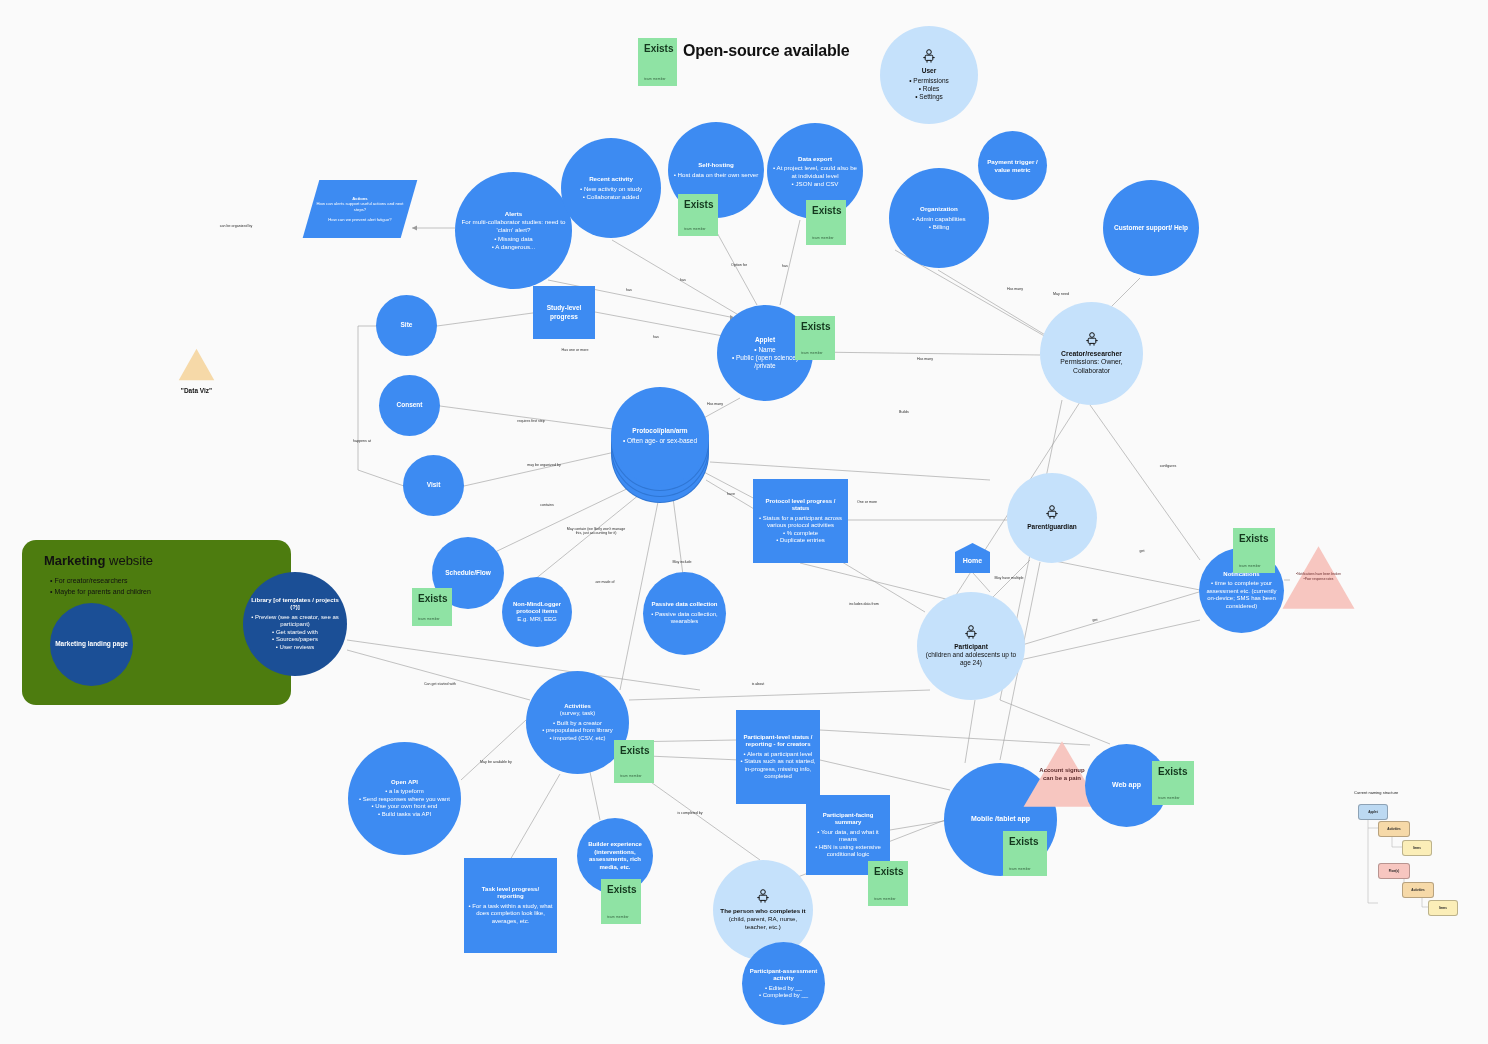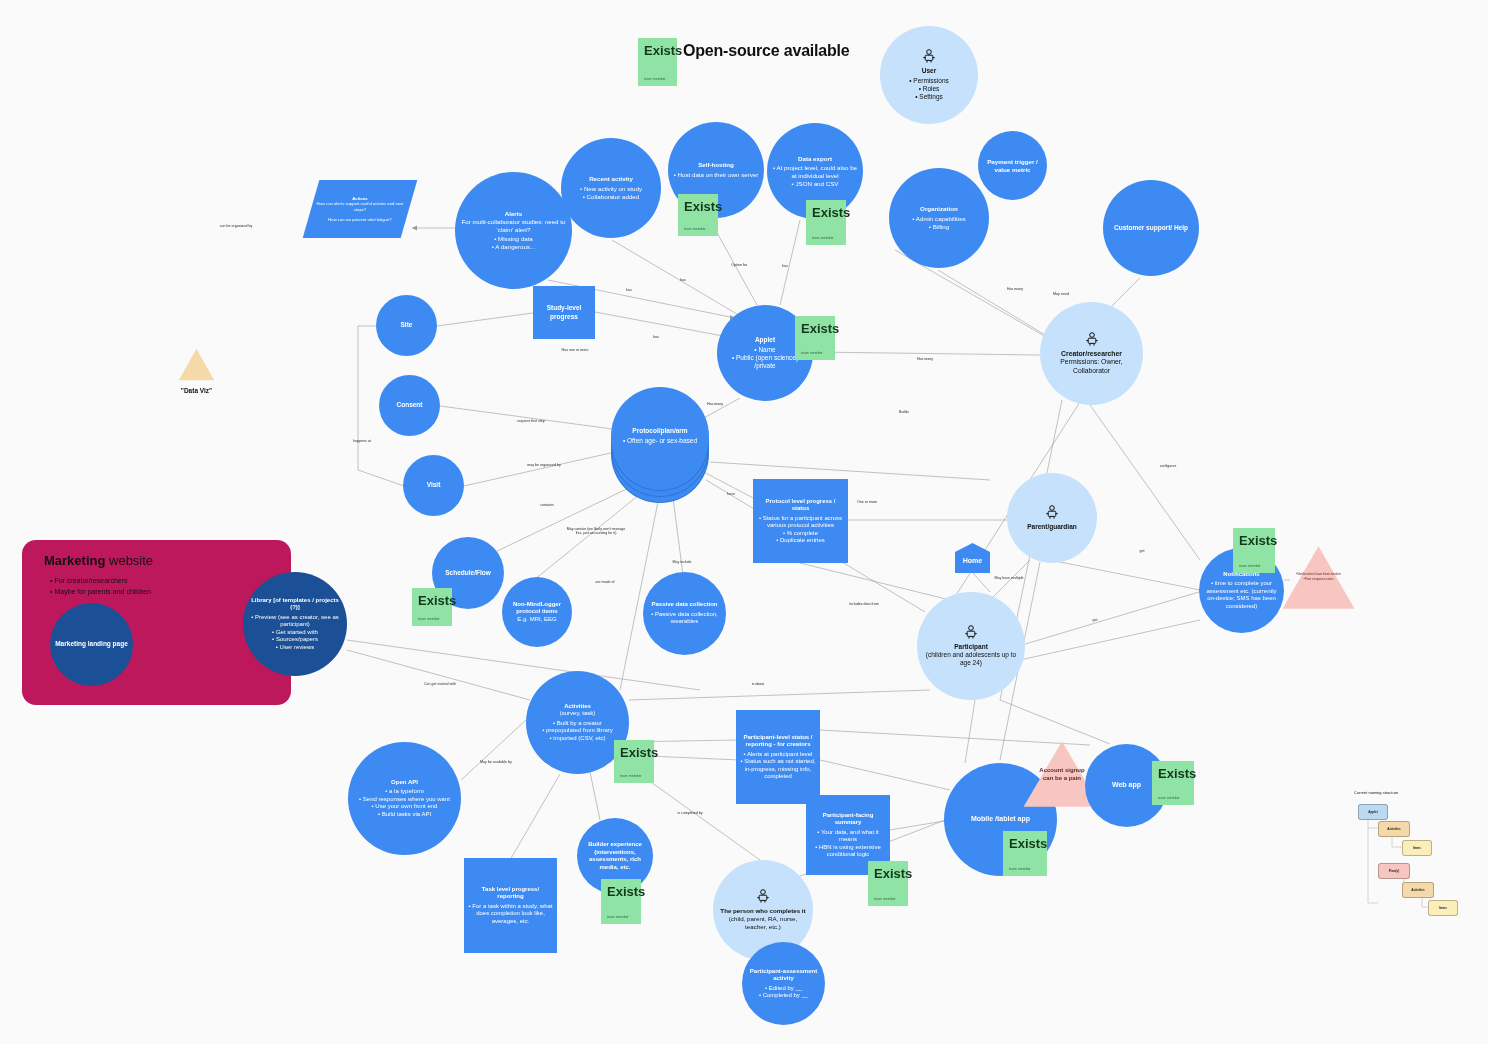--- a/index.html
+++ b/index.html
@@ -30,28 +30,28 @@
   .title{font-weight:bold;line-height:1.25;}
   ul.bul{margin:2px 0 0 0;padding:0;list-style:none;text-align:center;}
   ul.bul li{line-height:1.25;position:relative;padding-left:0;}
   ul.bul li::before{content:"\2022  ";}
   .sub{line-height:1.25;font-weight:normal;}
   .sticky{
     position:absolute;background:#8fe3a4;color:#14381e;
     font-weight:bold;
     padding:5px 6px;box-sizing:border-box;
   }
-  .sticky .slab{font-size:13px;}
+  .sticky .slab{font-size:10px;}
   .sticky .sfoot{position:absolute;left:6px;bottom:5px;font-size:3.2px;font-weight:normal;color:#2f5c3a;letter-spacing:.2px;}
   .tri{position:absolute;}
   .tri .shape{width:100%;height:100%;}
   .tri .tlabel{position:absolute;left:0;right:0;text-align:center;}
   .edgelabel{position:absolute;font-size:3.6px;color:#2b2b2b;white-space:nowrap;transform:translate(-50%,-50%);}
   .panel{
-    position:absolute;background:#be185d;border-radius:14px;
+    position:absolute;background:#4d7c0f;border-radius:14px;
   }
   .panel .ph{position:absolute;font-size:13px;color:#111;}
   .panel .ph b{font-weight:bold;}
   .panel ul{position:absolute;margin:0;padding:0;list-style:none;font-size:7px;color:#111;line-height:1.6;}
   .panel ul li::before{content:"\2022  ";}
   #page-title{position:absolute;font-size:16px;font-weight:bold;color:#111;letter-spacing:-.2px;}
   .person-icon{display:block;margin-bottom:3px;}
   .orgchart{position:absolute;}
   .orgchart .octitle{position:absolute;font-size:4px;color:#222;}
   .ocbox{position:absolute;border-radius:3px;border:0.6px solid rgba(0,0,0,.25);

